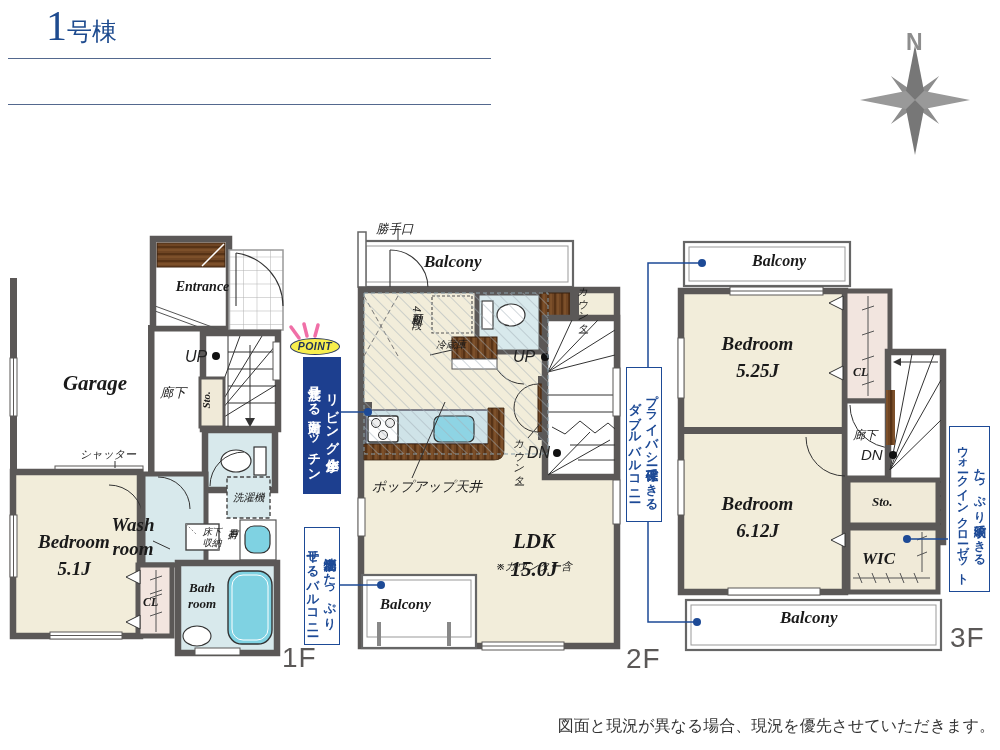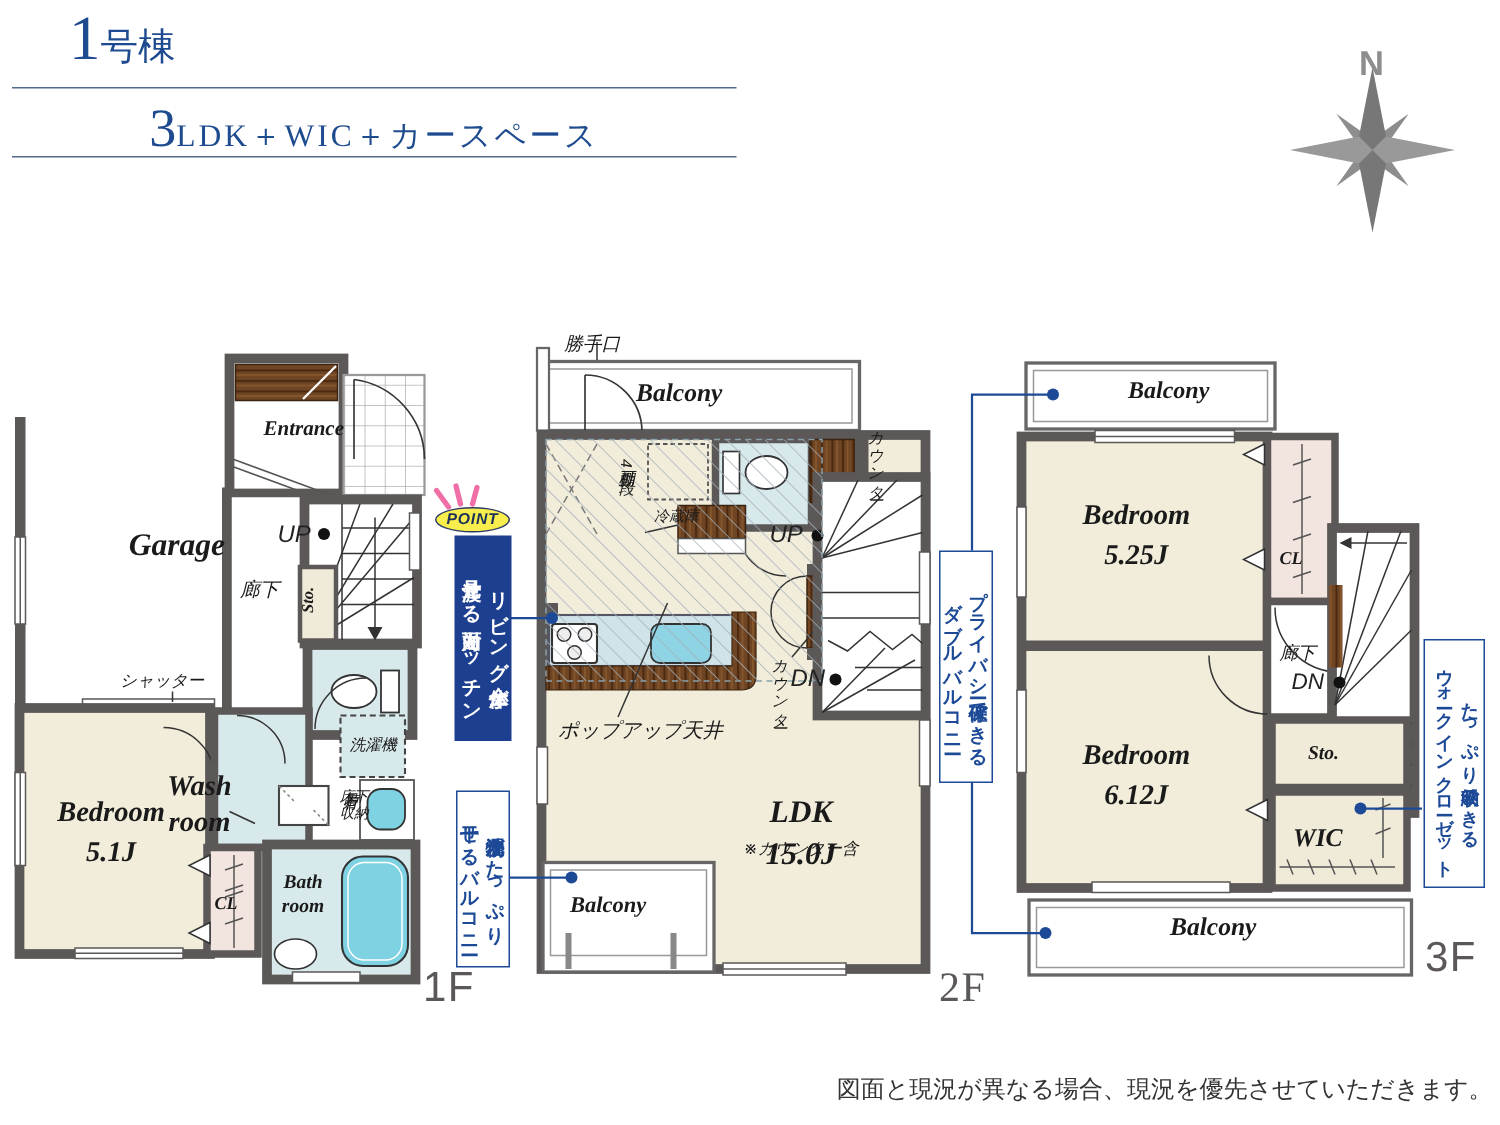--- a/index.html
+++ b/index.html
@@ -315,59 +315,56 @@
       <line x1="299" y1="338" x2="291" y2="327"></line>
       <line x1="307" y1="336" x2="304" y2="324"></line>
       <line x1="315" y1="336" x2="318" y2="325"></line>
     </g>
   </svg>
 
   <div class="title">
     <span class="big">1</span><span class="sm">号棟</span>
   </div>
   <div class="rule" style="top:58px;"></div>
-  <div class="planline">
-    <span class="big">3</span><span class="sm">LDK＋WIC＋カースペース</span>
-  </div>
   <div class="rule" style="top:104px;"></div>
   <div class="lbl" style="left:906px;top:28px;font-size:23px;font-weight:bold;color:#8d8d8d;">N</div>
 
-  <div class="lbl ser ctr" style="left:40px;top:350px;width:110px;font-size:21px;text-align:right;">Garage</div>
+  <div class="lbl ser ctr" style="left:40px;top:370px;width:110px;font-size:21px;">Garage</div>
   <div class="lbl ser ctr" style="left:156px;top:278px;width:93px;font-size:14px;">Entrance</div>
   <div class="lbl ser ctr" style="left:18px;top:528px;width:112px;font-size:19px;line-height:27px;">Bedroom
 5.1J</div>
   <div class="lbl ser ctr" style="left:110px;top:513px;width:46px;font-size:19px;">Wash
 room</div>
   <div class="lbl ser ctr" style="left:181px;top:580px;width:42px;font-size:13px;">Bath
 room</div>
   <div class="lbl ser" style="left:143px;top:595px;font-size:12px;">CL</div>
   <div class="lbl ser" style="left:198px;top:393px;font-size:11px;transform:rotate(-90deg);">Sto.</div>
   <div class="lbl jp" style="left:160px;top:385px;font-size:13px;">廊下</div>
   <div class="lbl jp" style="left:185px;top:347px;font-size:16px;color:#222;">UP</div>
   <div class="lbl jp" style="left:80px;top:448px;font-size:11px;">シャッター</div>
   <div class="lbl jp" style="left:233px;top:491px;font-size:10.5px;">洗濯機</div>
-  <div class="lbl jp ctr" style="left:188px;top:527px;width:48px;font-size:9.5px;line-height:10.5px;margin-left:24px;">床下
+  <div class="lbl jp ctr" style="left:188px;top:527px;width:48px;font-size:9.5px;line-height:10.5px;">床下
 収納</div>
   <div class="lbl jp vert" style="left:226px;top:521px;font-size:10.5px;">吊戸有</div>
   <div class="lbl floor-tag" style="left:282px;top:640px;">1F</div>
 
   <div class="lbl jp" style="left:376px;top:222px;font-size:12.5px;">勝手口</div>
   <div class="lbl ser" style="left:424px;top:251px;font-size:17px;">Balcony</div>
   <div class="lbl jp" style="left:436px;top:307px;font-size:10px;margin-top:32px;">冷蔵庫</div>
   <div class="lbl jp vert" style="left:410px;top:306px;font-size:10.5px;">可動棚4段</div>
   <div class="lbl jp vert" style="left:576px;top:280px;font-size:10.5px;">カウンター</div>
   <div class="lbl jp" style="left:513px;top:347px;font-size:16px;color:#222;">UP</div>
   <div class="lbl jp" style="left:527px;top:443px;font-size:16px;color:#222;">DN</div>
   <div class="lbl jp vert" style="left:512px;top:432px;font-size:10.5px;">カウンター</div>
   <div class="lbl jp" style="left:372px;top:479px;font-size:13.5px;">ポップアップ天井</div>
   <div class="lbl ser ctr" style="left:492px;top:503px;width:84px;font-size:21px;line-height:28px;margin-top:24px;">LDK
 15.0J</div>
   <div class="lbl jp ctr" style="left:486px;top:560px;width:96px;font-size:11px;">※カウンター含</div>
   <div class="lbl ser" style="left:380px;top:595px;font-size:15px;">Balcony</div>
-  <div class="lbl floor-tag" style="left:626px;top:641px;font-family:Liberation Serif, serif;">2F</div>
+  <div class="lbl floor-tag" style="left:626px;top:641px;">2F</div>
 
   <div class="lbl ser" style="left:752px;top:251px;font-size:16px;">Balcony</div>
   <div class="lbl ser ctr" style="left:695px;top:330px;width:125px;font-size:19px;line-height:27px;">Bedroom
 5.25J</div>
   <div class="lbl ser" style="left:853px;top:365px;font-size:12px;">CL</div>
   <div class="lbl jp" style="left:853px;top:428px;font-size:12px;">廊下</div>
   <div class="lbl jp" style="left:861px;top:446px;font-size:15px;color:#222;">DN</div>
   <div class="lbl ser ctr" style="left:695px;top:490px;width:125px;font-size:19px;line-height:27px;">Bedroom
 6.12J</div>
   <div class="lbl ser" style="left:872px;top:494px;font-size:13px;">Sto.</div>

